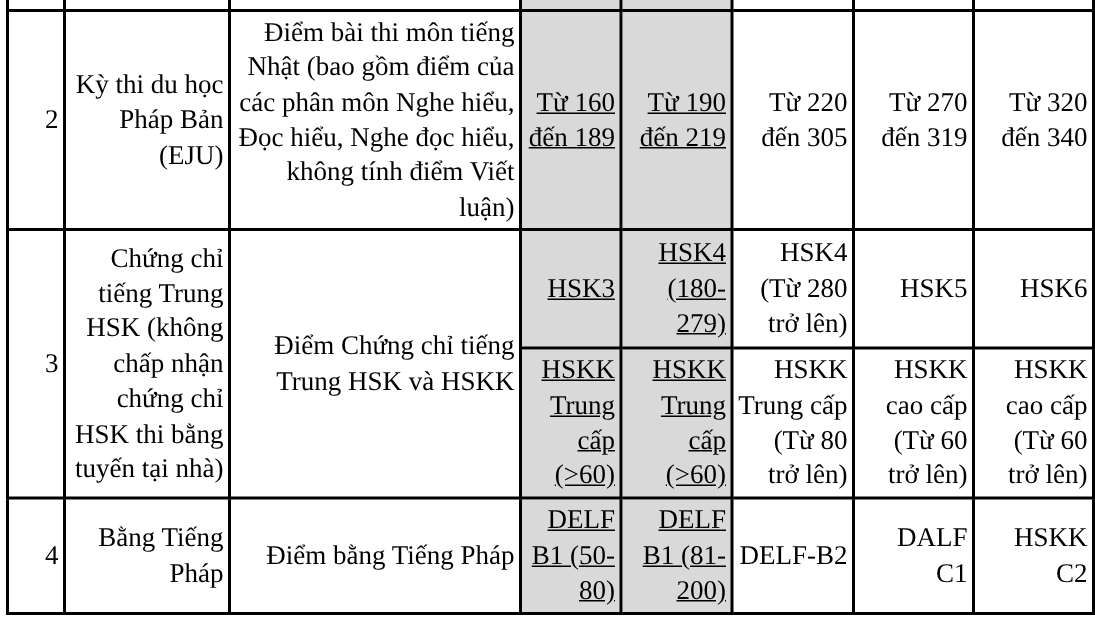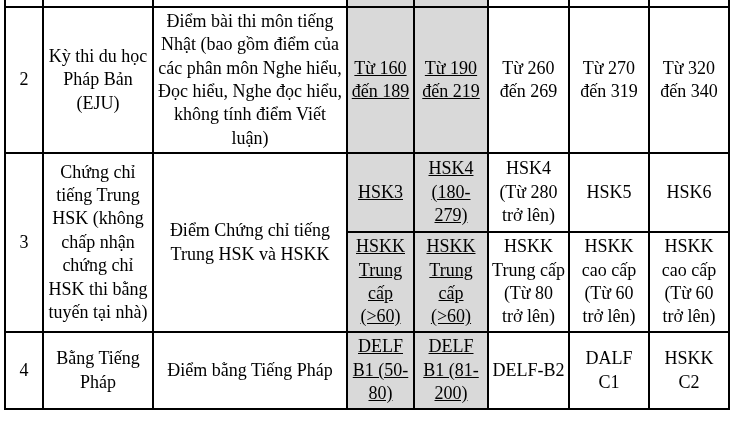--- a/index.html
+++ b/index.html
@@ -19,21 +19,21 @@
   table.cert{
     border-collapse:collapse;
     table-layout:fixed;
     width:724px;
     margin-left:4px;
     border:2px solid var(--border-color);
     border-top-style:hidden;
   }
   table.cert td{
     border:2px solid var(--border-color);
-    text-align:center;
+    text-align:right;
     vertical-align:middle;
     font-size:18px;
     line-height:1.3;
     padding:1px 3px;
     overflow:hidden;
   }
   tr.r-cut td{border-top-style:hidden;height:7px;padding:0;}
   tr.r-eju{height:146px;}
   tr.r-hsk{height:79px;}
   tr.r-hskk{height:100px;}
@@ -66,21 +66,21 @@
     <td></td>
     <td></td>
   </tr>
 
   <tr class="r-eju">
     <td>2</td>
     <td>Kỳ thi du học Pháp Bản (EJU)</td>
     <td>Điểm bài thi môn tiếng Nhật (bao gồm điểm của các phân môn Nghe hiểu, Đọc hiểu, Nghe đọc hiểu, không tính điểm Viết luận)</td>
     <td class="shaded">Từ 160 đến 189</td>
     <td class="shaded">Từ 190 đến 219</td>
-    <td>Từ 260 đến 269</td>
+    <td>Từ 220 đến 305</td>
     <td>Từ 270 đến 319</td>
     <td>Từ 320 đến 340</td>
   </tr>
 
   <tr class="r-hsk">
     <td rowspan="2">3</td>
     <td rowspan="2">Chứng chỉ tiếng Trung HSK (không chấp nhận chứng chỉ HSK thi bằng tuyến tại nhà)</td>
     <td rowspan="2">Điểm Chứng chỉ tiếng Trung HSK và HSKK</td>
     <td class="shaded">HSK3</td>
     <td class="shaded">HSK4 (180-279)</td>

